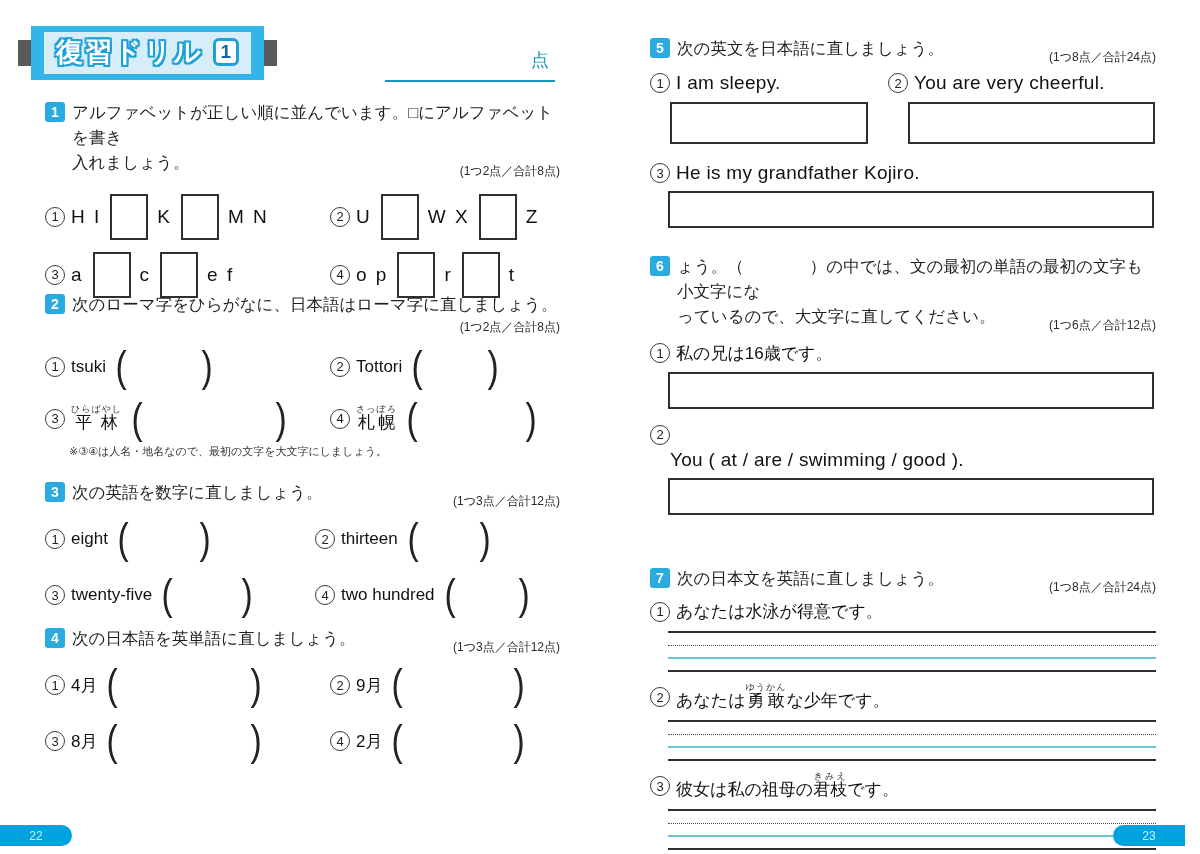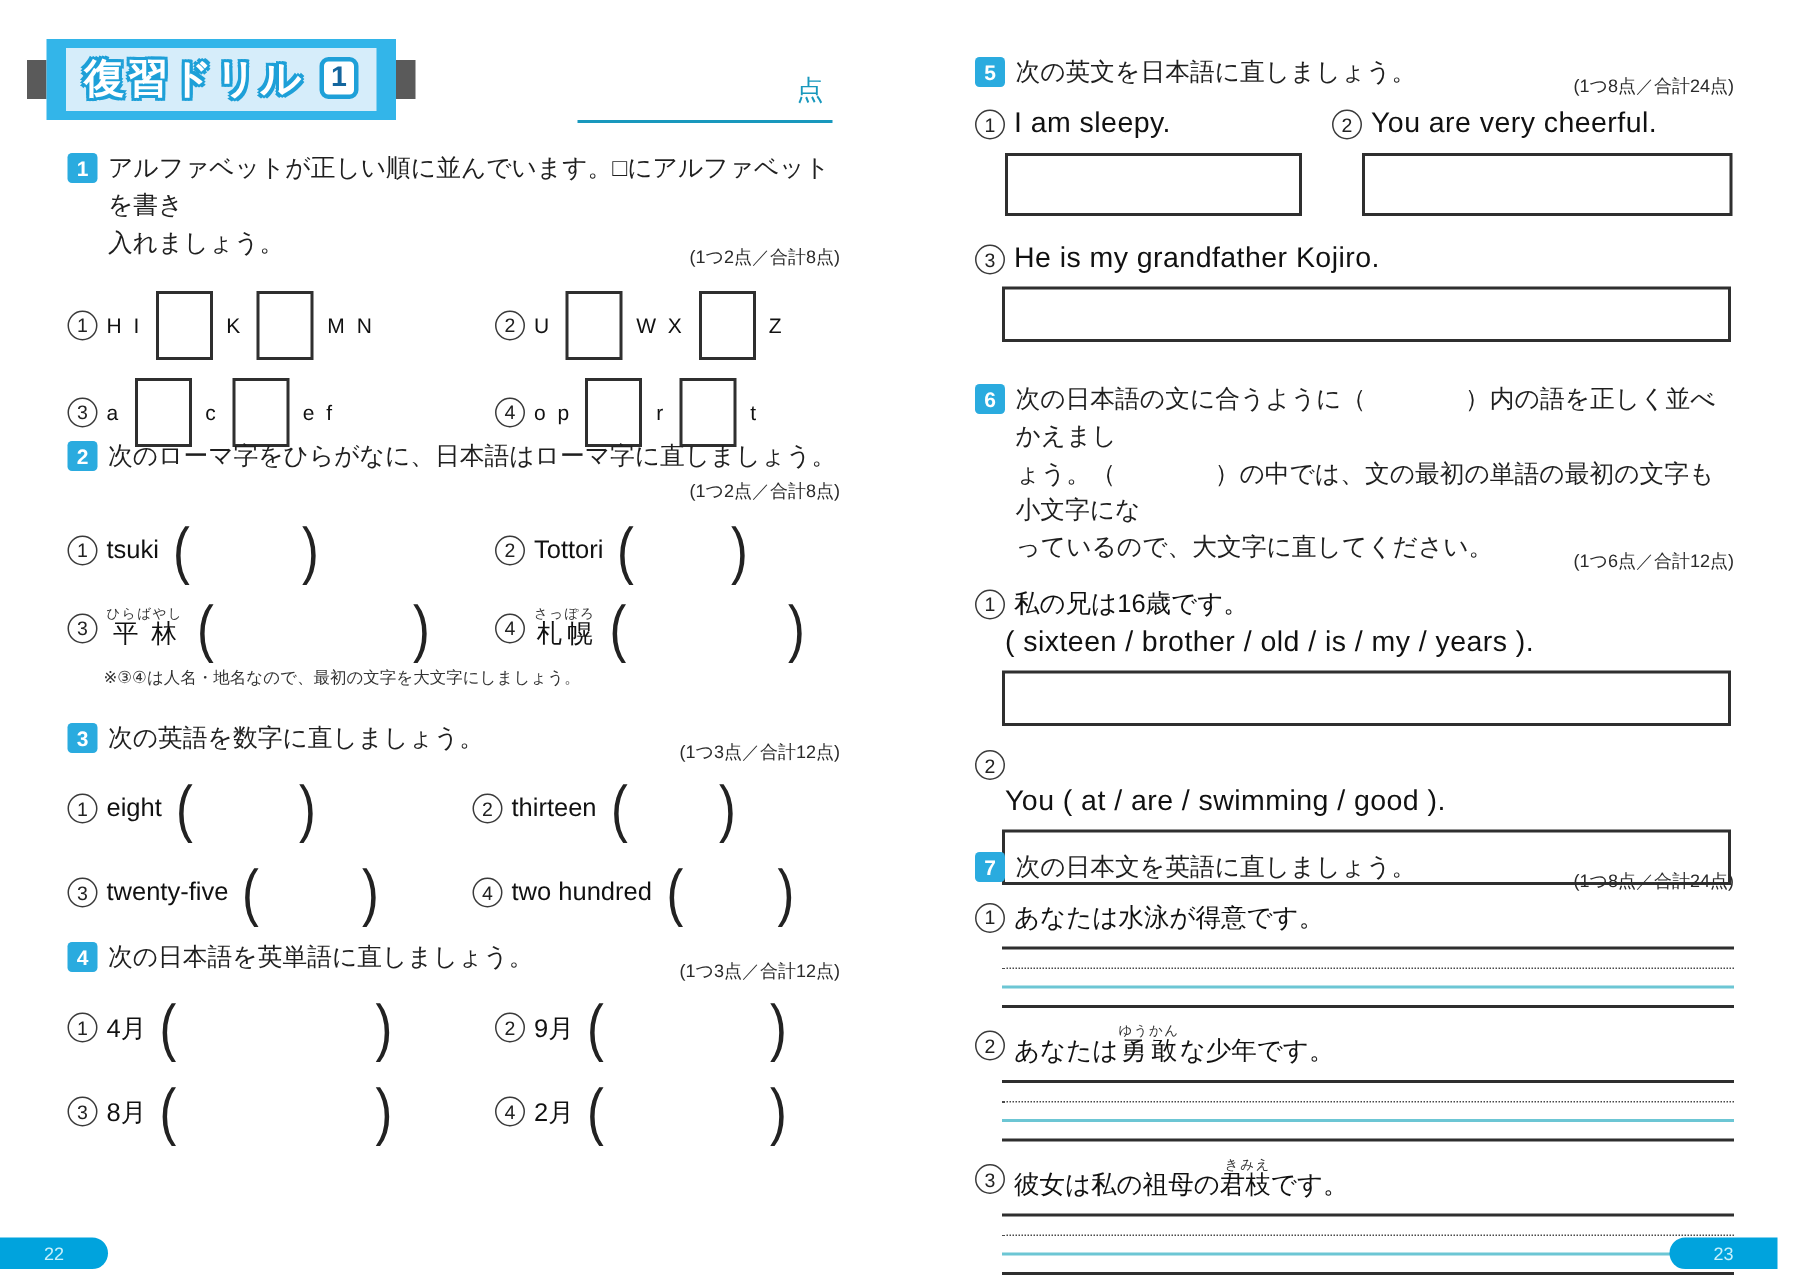--- a/index.html
+++ b/index.html
@@ -37,32 +37,32 @@
   .line-flex { display:flex; }
   .line-flex .pts { margin-left:auto; }
   .pts-right { text-align:right; font-size:12px; color:#2a2a2a; margin-top:2px; }
 
   .circ { display:inline-flex; flex:0 0 auto; width:20px; height:20px; border:1.5px solid #3a3a3a; border-radius:50%;
     align-items:center; justify-content:center; font-size:13px; color:#222; margin-right:6px; background:#fff; }
 
   
   .grid2 { display:grid; grid-template-columns:285px 1fr; }
   .seq { display:flex; align-items:center; height:58px; }
-  .seq-letters { font-size:14px; color:#111; letter-spacing:2px; white-space:pre; }
+  .seq-letters { font-size:19px; color:#111; letter-spacing:2px; white-space:pre; }
   .lbox { width:38px; height:46px; border:2px solid #2f2f2f; margin:0 9px; background:#fff; }
 
   
   .pg { display:inline-flex; align-items:center; }
   .pg::before { content:"("; font-size:42px; font-weight:200; color:#222; line-height:1; transform:scaleX(.8); }
   .pg::after  { content:")"; font-size:42px; font-weight:200; color:#222; line-height:1; transform:scaleX(.8); }
   .psp { display:inline-block; height:1px; }
 
   .itm { display:flex; align-items:center; }
   .itm-label { font-size:17px; color:#111; margin-right:8px; white-space:nowrap; }
-  rt { font-size:9px; color:#333; letter-spacing:1px;text-align:right; }
+  rt { font-size:9px; color:#333; letter-spacing:1px; }
   .note { font-size:11px; color:#333; margin:4px 0 0 24px; }
 
   
   .abox { border:2px solid #2f2f2f; background:#fff; }
 
   
   .en-line { font-size:19px; color:#111; letter-spacing:.3px; }
   .jp-line { font-size:17px; color:#111; display:flex; align-items:flex-end; }
 
   
@@ -315,34 +315,32 @@
           <span class="en-line">He is my grandfather Kojiro.</span>
         </div>
         <div class="abox" style="width:486px; height:37px; margin:7px 0 0 18px;"></div>
       </div>
     </div>
 
     <div class="qblock" style="top:254px;">
       <div class="qheader">
         <span class="qbadge">6</span>
         <div class="qtext">
-          <div>次の日本語の文に合うように（　　　　）内の語を正しく並べかえまし</div>
           <div>ょう。（　　　　）の中では、文の最初の単語の最初の文字も小文字にな</div>
           <div class="line-flex">
             <span>っているので、大文字に直してください。</span>
             <span class="pts">(1つ6点／合計12点)</span>
           </div>
         </div>
       </div>
       <div style="margin-top:8px;">
         <div class="itm">
           <span class="circ">1</span>
           <span class="jp-line">私の兄は16歳です。</span>
         </div>
-        <div class="en-line" style="margin:4px 0 0 20px;">( sixteen / brother / old / is / my / years ).</div>
         <div class="abox" style="width:486px; height:37px; margin:7px 0 0 18px;"></div>
       </div>
       <div style="margin-top:16px;">
         <div class="itm">
           <span class="circ">2</span>
         </div>
         <div class="en-line" style="margin:4px 0 0 20px;">You ( at / are / swimming / good ).</div>
         <div class="abox" style="width:486px; height:37px; margin:7px 0 0 18px;"></div>
       </div>
     </div>

